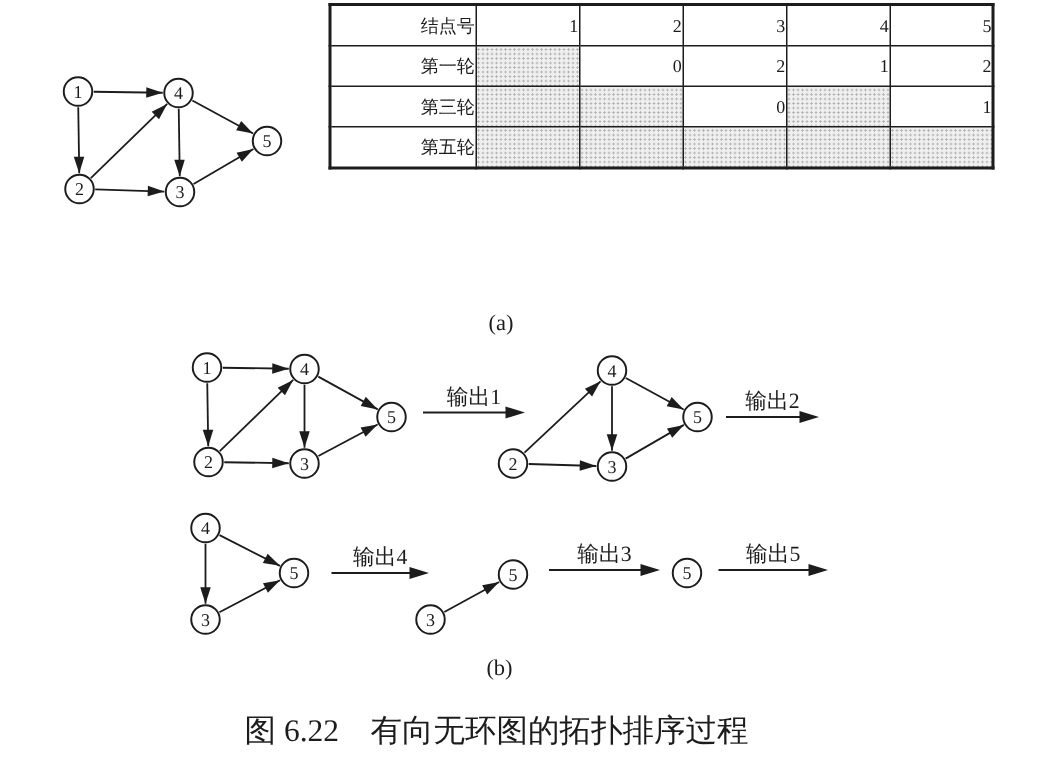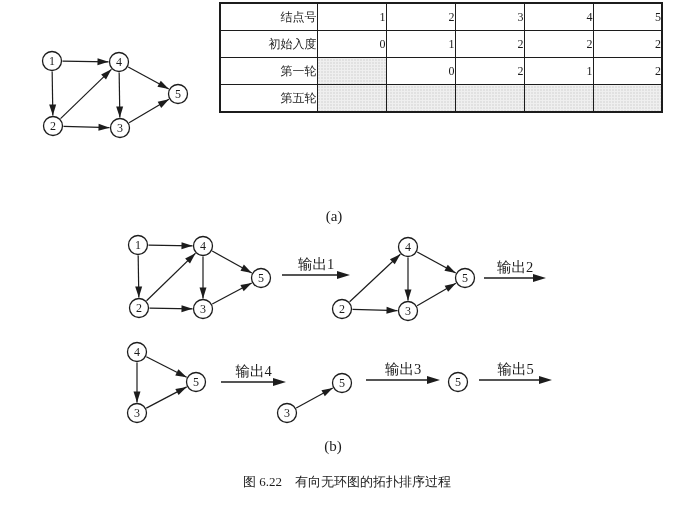--- a/index.html
+++ b/index.html
@@ -23,22 +23,21 @@
   #indegree-table td.shaded{
     background-color:#efefef;
     background-image:radial-gradient(circle,#b5b5b5 0.7px,rgba(0,0,0,0) 0.8px);
     background-size:3px 3px;
   }
   .sub-label{position:absolute;font-size:15px;text-align:center;width:40px;}
   #label-a{left:314px;top:208px;}
   #label-b{left:313px;top:438px;}
   .caption{
     position:absolute;top:473px;left:0;width:662px;text-align:center;
-    font-size:13px;
-    margin-left:16px;
+    font-size:21px;
   }
 </style>
 </head>
 <body>
 
 <div class="page">
   <svg id="diagram-svg" width="697" height="520" viewBox="0 0 697 520">
       <g>
         <g>
           <line x1="62.498830669855494" y1="61.15669896522172" x2="108.5011693301445" y2="61.84330103477828" stroke="#1c1c1c" stroke-width="1.2"></line>
@@ -261,34 +260,34 @@
     <tbody id="indegree-table-body">
         <tr>
           <td>结点号</td>
           <td>1</td>
           <td>2</td>
           <td>3</td>
           <td>4</td>
           <td>5</td>
         </tr>
         <tr>
-          <td>初始入度</td>
-          <td>0</td>
-          <td>1</td>
-          <td>2</td>
-          <td>2</td>
-          <td>2</td>
-        </tr>
-        <tr>
           <td>第一轮</td>
           <td class="shaded"></td>
           <td>0</td>
           <td>2</td>
           <td>1</td>
           <td>2</td>
+        </tr>
+        <tr>
+          <td>第三轮</td>
+          <td class="shaded"></td>
+          <td class="shaded"></td>
+          <td>0</td>
+          <td class="shaded"></td>
+          <td>1</td>
         </tr>
         <tr>
           <td>第五轮</td>
           <td class="shaded"></td>
           <td class="shaded"></td>
           <td class="shaded"></td>
           <td class="shaded"></td>
           <td class="shaded"></td>
         </tr>
       </tbody>

